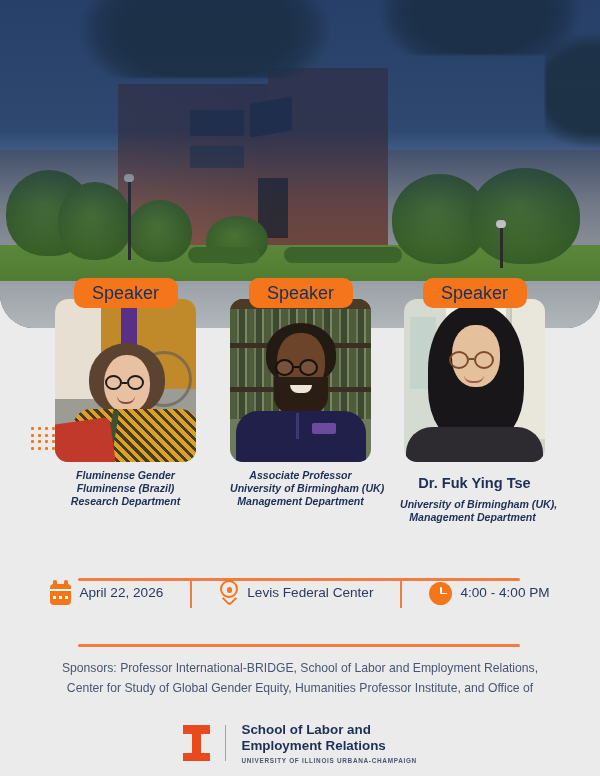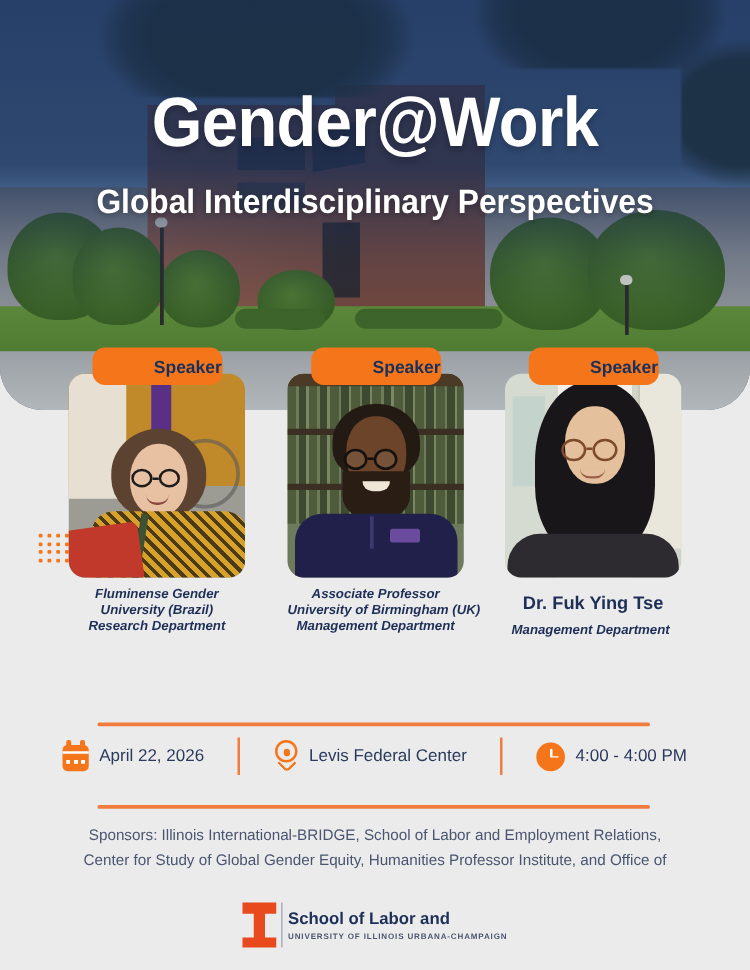--- a/index.html
+++ b/index.html
@@ -73,21 +73,21 @@
     transform:scaleX(.94); text-shadow:0 2px 5px rgba(0,0,0,.3);
   }
 
   
   .speakers{position:absolute;left:0;top:278px;width:600px;z-index:9;}
   .sp{position:absolute;width:141px;}
   .sp1{left:55px;} .sp2{left:230px;} .sp3{left:404px;}
   .badge{
     display:block;margin:0 auto;width:104px;height:30px;line-height:30px;
     background:#F5761A;color:#18305c;border-radius:10px;
-    font-size:14px;font-weight:bold;text-align:right;position:relative;z-index:3;
+    font-size:18px;font-weight:normal;text-align:center;position:relative;z-index:3;
   }
   .photo{
     width:141px;height:163px;border-radius:13px;margin-top:-9px;position:relative;z-index:2;
     overflow:hidden;background:#cdcdcd;
   }
   
   .p1{background:linear-gradient(#c08a2a 0 55%,#9c9c94 55% 100%);}
   .p1 .bike{position:absolute;right:4px;top:52px;width:56px;height:56px;border:3px solid #5a5a58;border-radius:50%;opacity:.6;}
   .p1 .purple{position:absolute;left:66px;top:0;width:16px;height:62px;background:#5a2f86;}
   .p1 .wall{position:absolute;left:0;top:0;width:46px;height:100px;background:#e7e0d2;}
@@ -142,21 +142,21 @@
   
   .dots{position:absolute;left:31px;top:427px;width:28px;height:26px;z-index:4;
     display:grid;grid-template-columns:repeat(4,1fr);grid-template-rows:repeat(4,1fr);gap:0;}
   .dots i{width:3.4px;height:3.4px;background:#F5761A;border-radius:1px;justify-self:start;align-self:start;}
 
   
   .rule{position:absolute;left:78px;width:442px;height:2.6px;background:#F27B3E;border-radius:2px;}
   .rule-top{top:578px;}
   .rule-bot{top:644px;}
 
-  .eventbar{position:absolute;left:0;top:584px;width:600px;height:42px;
+  .eventbar{position:absolute;left:0;top:572px;width:600px;height:42px;
     display:flex;align-items:center;justify-content:center;gap:13px;}
   .ev{display:flex;align-items:center;gap:8px;padding:0 14px;}
   .ev-txt{font-size:13.6px;color:#2b3a5c;line-height:1.25;white-space:nowrap;}
   .ev-sep{width:2px;height:30px;background:#F27B3E;}
 
   .ic-cal{position:relative;width:21px;height:21px;background:#F5761A;border-radius:4px;flex:none;margin-top:2px;}
   .ic-cal:before{content:"";position:absolute;left:3px;top:-3.5px;width:4px;height:6px;background:#F5761A;border-radius:1.5px;}
   .ic-cal:after{content:"";position:absolute;right:3px;top:-3.5px;width:4px;height:6px;background:#F5761A;border-radius:1.5px;}
   .ic-cal span{position:absolute;left:3px;top:12px;width:15px;height:3px;
     background:repeating-linear-gradient(90deg,#fff 0 3px,transparent 3px 6px);}
@@ -170,21 +170,21 @@
 
   .ic-clock{position:relative;width:23px;height:23px;border-radius:50%;background:#F5761A;flex:none;}
   .ic-clock b{position:absolute;left:11px;top:5.5px;width:1.9px;height:7px;background:#fff;border-radius:1px;}
   .ic-clock i{position:absolute;left:11.2px;top:11px;width:6.4px;height:1.9px;background:#fff;border-radius:1px;}
 
   
   .sponsors{position:absolute;left:40px;top:658px;width:520px;text-align:center;
     font-size:12.2px;line-height:1.66;color:#4a5570;}
 
   
-  .footer{position:absolute;left:0;top:722px;width:600px;display:flex;justify-content:center;align-items:center;gap:4px;}
+  .footer{position:absolute;left:0;top:722px;width:600px;display:flex;justify-content:center;align-items:center;gap:15px;}
   .blockI{position:relative;width:27px;height:36px;flex:none;}
   .blockI b{position:absolute;left:0;top:0;width:27px;height:8.5px;background:#E84A1E;}
   .blockI i{position:absolute;left:0;bottom:0;width:27px;height:8.5px;background:#E84A1E;}
   .blockI u{position:absolute;left:9px;top:7px;width:9px;height:23px;background:#E84A1E;}
   .vrule{width:1.4px;height:36px;background:#9aa3b4;flex:none;}
   .logotxt{line-height:1.16;}
   .logotxt .l1,.logotxt .l2{font-size:13.4px;font-weight:bold;color:#1d2f57;}
   .logotxt .l3{font-size:6.4px;font-weight:bold;letter-spacing:.7px;color:#4a5570;margin-top:4px;}
 </style>
 </head>
@@ -211,24 +211,20 @@
     <div class="mt" style="left:392px;top:174px;width:96px;height:90px;"></div>
     <div class="mt" style="left:470px;top:168px;width:110px;height:96px;"></div>
     <div class="hedge" style="left:188px;width:72px;"></div>
     <div class="hedge" style="left:284px;width:118px;"></div>
     <div class="pole" style="left:128px;top:178px;height:82px;"></div>
     <div class="polehead" style="left:124px;top:174px;"></div>
     <div class="pole" style="left:500px;top:224px;height:44px;"></div>
     <div class="polehead" style="left:496px;top:220px;"></div>
   </div>
   <div class="hero-overlay"></div>
-  <div class="hero-text">
-    <div class="title">Gender@Work</div>
-    <div class="subtitle">Global Interdisciplinary Perspectives</div>
-  </div>
 </div>
 
 <div class="dots">
   <i></i>
     <i></i>
     <i></i>
     <i></i>
   <i></i>
     <i></i>
     <i></i>
@@ -256,21 +252,21 @@
       <div class="g1"></div>
         <div class="g2"></div>
         <div class="gb"></div>
         <div class="smile"></div>
       <div class="body"></div>
         <div class="strap"></div>
       <div class="cushion"></div>
     </div>
     <div class="sp-aff">
       <div>Fluminense Gender</div>
-      <div>University (Brazil)</div>
+      <div>Fluminense (Brazil)</div>
       <div>Research Department</div>
     </div>
   </div>
 
   <div class="sp sp2">
     <div class="badge">Speaker</div>
     <div class="photo p2">
       <div class="shelf"></div>
       <div class="frame"></div>
       <div class="shelfrow" style="top:44px"></div>
@@ -301,20 +297,21 @@
       <div class="hair"></div>
         <div class="face"></div>
       <div class="g1"></div>
         <div class="g2"></div>
         <div class="gb"></div>
         <div class="smile"></div>
       <div class="shoulder"></div>
     </div>
     <div class="sp-name">Dr. Fuk Ying Tse</div>
     <div class="sp-aff">
+      <div>University of Birmingham (UK),</div>
       <div>Management Department</div>
     </div>
   </div>
 
 </div>
 
 <div class="rule rule-top"></div>
 
 <div class="eventbar">
 
@@ -347,28 +344,29 @@
         <i></i>
       </span>
     <span class="ev-txt">4:00 - 4:00 PM</span>
   </div>
 
 </div>
 
 <div class="rule rule-bot"></div>
 
 <div class="sponsors">
-  <div>Sponsors: Illinois International-BRIDGE, School of Labor and Employment Relations,</div>
+  <div>Sponsors: Professor International-BRIDGE, School of Labor and Employment Relations,</div>
   <div>Center for Study of Global Gender Equity, Humanities Professor Institute, and Office of</div>
 </div>
 
 <div class="footer">
   <div class="blockI">
       <b></b>
       <u></u>
       <i></i>
     </div>
   <div class="vrule"></div>
   <div class="logotxt">
     <div class="l1">School of Labor and</div>
+    <div class="l2">Employment Relations</div>
     <div class="l3">UNIVERSITY OF ILLINOIS URBANA-CHAMPAIGN</div>
   </div>
 </div>
 
 </body></html>

